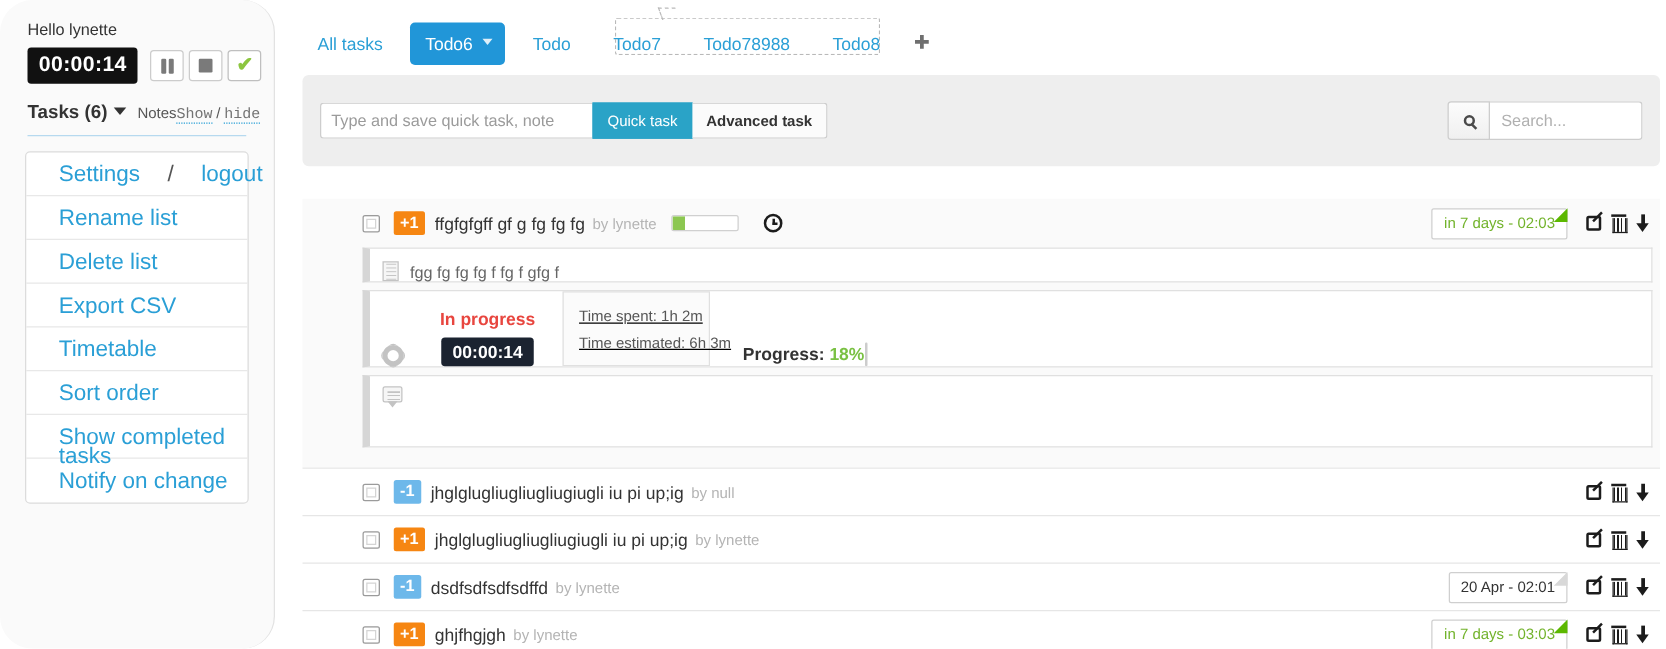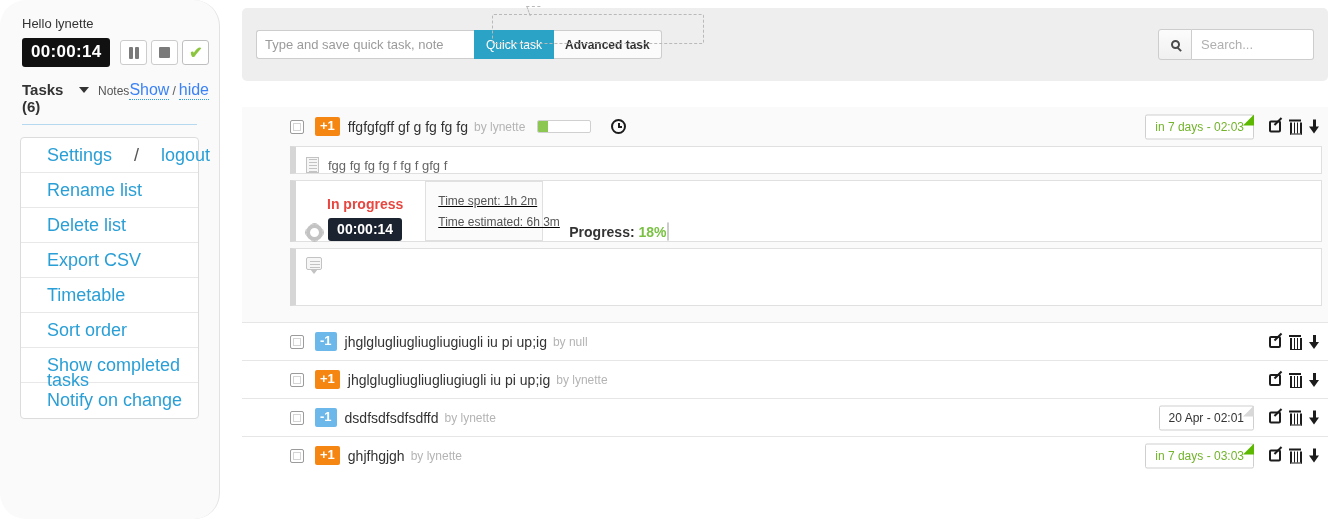--- a/index.html
+++ b/index.html
@@ -54,21 +54,21 @@
   }
   .tasks-title { font-weight: bold; font-size: 15px; color: #333; }
   .caret-down {
     display: inline-block; margin-left: 5px;
     width: 0; height: 0;
     border-left: 5px solid transparent; border-right: 5px solid transparent;
     border-top: 6px solid #333;
     position: relative; top: -2px;
   }
   .notes-label { margin-left: 9px; color: #555; font-size: 12px; }
-  .dlink { color: #3b82f6; font-size: 16px; border-bottom: 1px dotted #2a9fd6; cursor: pointer; }
+  .dlink { color: #737373; font-size: 12px; border-bottom: 1px dotted #2a9fd6; cursor: pointer; font-family: Liberation Mono, monospace; }
   .slash { color: #555; font-size: 12px; margin: 0 3px; }
 
   .hr-blue { margin: 9px 12px 0 12px; border-top: 1px solid #b6d9ef; }
 
   .menu {
     margin: 12px 10px 0 10px;
     border: 1px solid #dcdcdc; border-radius: 4px;
     background: #fff;
   }
   .menu-item {
@@ -264,21 +264,21 @@
   }
   .note-text { font-size: 13px; color: #666; margin-left: 9px; }
 
   .panel.progress { height: 62px; padding-left: 10px; position: relative; }
   .ic-gear {
     width: 17px; height: 17px; border-radius: 50%;
     border: 4px solid #c3c3c3; position: relative; flex: none;
     box-shadow: 0 -5px 0 -4px #c3c3c3, 0 5px 0 -4px #c3c3c3,
                 -5px 0 0 -4px #c3c3c3, 5px 0 0 -4px #c3c3c3;
   }
-  .inprog-box { margin-left: 4px; text-align: center; }
+  .inprog-box { margin-left: 29px; text-align: center; }
   .inprog-label { color: #e8463f; font-size: 14px; font-weight: bold; }
   .inprog-timer {
     background: #1b2330; color: #fff; font-weight: bold; font-size: 14px;
     padding: 3px 9px 4px 9px; border-radius: 3px; margin-top: 5px;
     display: inline-block;
   }
   .time-box {
     margin-left: 22px; border: 1px solid #e0e0e0; background: #fbfbfb;
     padding: 9px 12px; width: 118px; height: 60px; text-decoration: underline;
   }
@@ -368,20 +368,34 @@
       <div class="menu-item">Export CSV</div>
       <div class="menu-item">Timetable</div>
       <div class="menu-item">Sort order</div>
       <div class="menu-item">Show completed tasks</div>
       <div class="menu-item">Notify on change</div>
     </div>
   </div>
 
   <div class="main">
 
+    <div class="tabs">
+      <div class="tab">All tasks</div>
+      <div class="tab active">
+        <span>Todo6</span>
+        <span class="tab-caret"></span>
+      </div>
+      <div class="tab">Todo</div>
+      <div class="tab">Todo7</div>
+      <div class="tab">Todo78988</div>
+      <div class="tab">Todo8</div>
+      <div class="add-tab">
+        <span class="plus-icon"></span>
+      </div>
+    </div>
 
     <div class="quickbar">
       <div class="qinput">Type and save quick task, note</div>
       <div class="qbtn-primary">Quick task</div>
       <div class="qbtn-default">Advanced task</div>
 
       <div class="search-wrap">
         <div class="search-btn">
           <span class="mag"></span>
         </div>

